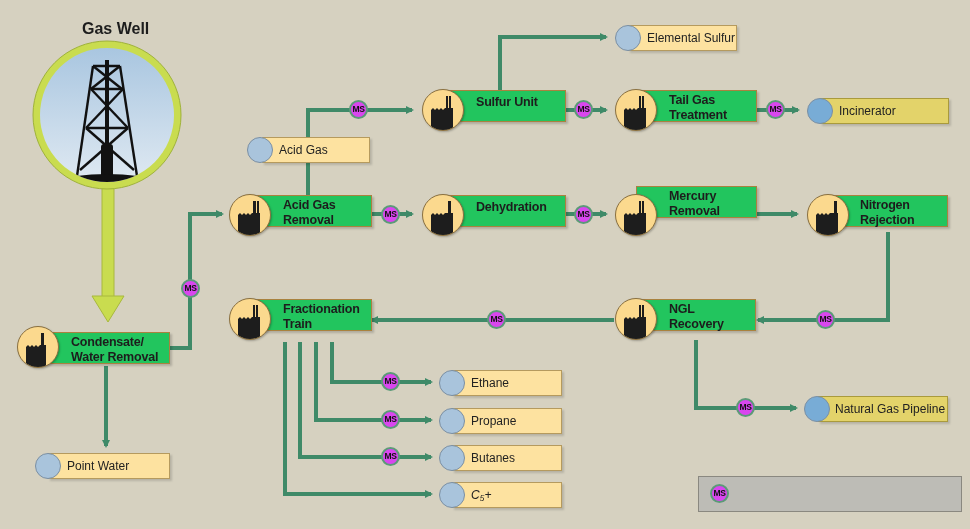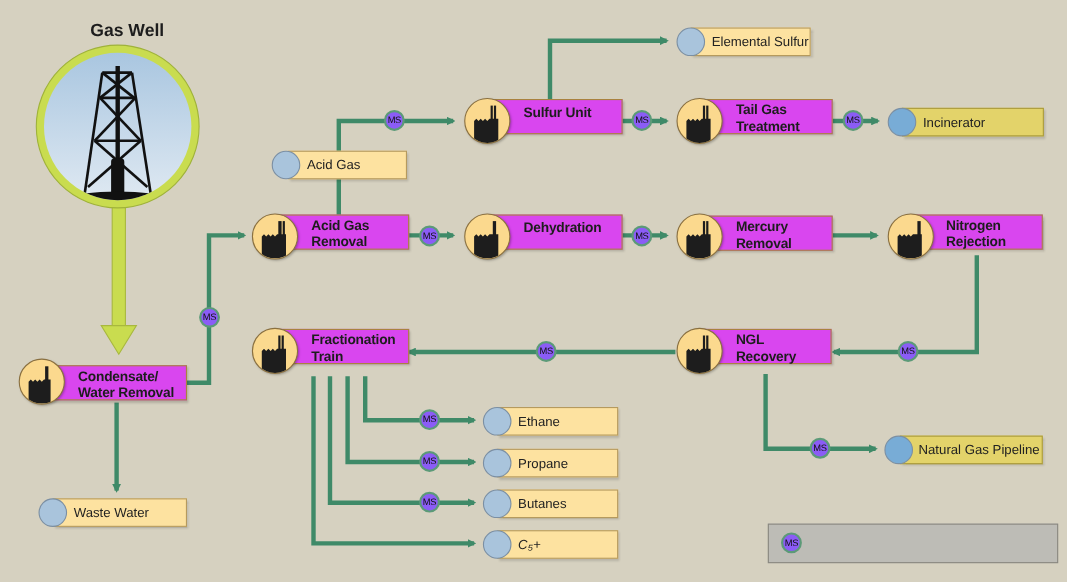--- a/index.html
+++ b/index.html
@@ -1,28 +1,28 @@
 <!DOCTYPE html>
 <html><head>
 <meta charset="utf-8">
 <style>
   html,body{margin:0;padding:0;}
   body{width:970px;height:529px;background:#d6d1c0;position:relative;overflow:hidden;font-family:"Liberation Sans",sans-serif;}
   #canvas{position:absolute;left:0;top:0;width:970px;height:529px;}
-  .proc{position:absolute;height:30px;background:#d946ef;border:1px solid #a9823f;box-shadow:2px 2px 2px rgba(0,0,0,0.18);}
+  .proc{position:absolute;height:30px;background:#22c55e;border:1px solid #a9823f;box-shadow:2px 2px 2px rgba(0,0,0,0.18);}
   .proc .lbl{position:absolute;left:42px;top:2px;font-weight:bold;font-size:12.5px;line-height:15px;color:#1d1d1d;font-family:"Liberation Sans",sans-serif;letter-spacing:-0.2px;white-space:nowrap;}
   .proc .lbl.one{top:7px;}
   .fac{position:absolute;width:40px;height:40px;border-radius:50%;background:#fbd98e;border:1px solid #8a7040;overflow:hidden;box-shadow:1px 1px 2px rgba(0,0,0,0.25);}
   .fac svg{position:absolute;left:0;top:0;}
   .out{position:absolute;height:24px;background:#fde2a0;border:1px solid #b59a5e;box-shadow:2px 2px 2px rgba(0,0,0,0.15);}
   .out.dark{background:#e3d36a;border-color:#a99a3c;}
   .out .lbl{position:absolute;left:24px;top:5px;font-size:12px;color:#222;white-space:nowrap;}
   .dot{position:absolute;width:24px;height:24px;border-radius:50%;background:#a9c4dc;border:1px solid #7b8fa3;}
   .dot.blue{background:#78acd6;}
-  .ms{position:absolute;width:19px;height:19px;border-radius:50%;background:#8b5cf6;border:2px solid #5c9a78;box-sizing:border-box;font-size:8.5px;font-weight:normal;color:#111;text-align:center;line-height:15px;letter-spacing:-0.3px;}
+  .ms{position:absolute;width:19px;height:19px;border-radius:50%;background:#d946ef;border:2px solid #5c9a78;box-sizing:border-box;font-size:8.5px;font-weight:bold;color:#111;text-align:center;line-height:15px;letter-spacing:-0.3px;}
   .title{position:absolute;font-weight:bold;font-size:16px;color:#1d1d1d;}
   .legend{position:absolute;left:698px;top:476px;width:262px;height:34px;background:#bdbcb6;border:1px solid #8a8880;}
   .legend .lbl{position:absolute;left:38px;top:10px;font-size:11.5px;color:#222;white-space:nowrap;}
 </style>
 </head>
 <body>
 
 <svg id="canvas" width="970" height="529" viewBox="0 0 970 529">
   <defs>
     <marker id="arr" markerWidth="8" markerHeight="8" refX="6" refY="4" orient="auto" markerUnits="userSpaceOnUse">
@@ -143,21 +143,21 @@
 <div class="proc" style="left:443px;top:195px;width:121px;">
   <span class="lbl one" style="left:32px;top:4px;">Dehydration</span>
 </div>
 <div class="fac" style="left:422px;top:194px;">
     <svg width="40" height="40">
       <rect x="25" y="6" width="3" height="14" fill="#1d1d1d"></rect>
       <path d="M8,20 L10,18 L12,20 L14,18 L16,20 L18,18 L20,20 L22,18 L30,18 L30,40 L8,40 Z" fill="#1d1d1d"></path>
     </svg>
   </div>
 
-<div class="proc" style="left:636px;top:196px;width:119px;">
+<div class="proc" style="left:636px;top:186px;width:119px;">
   <span class="lbl" style="left:32px;"><span>Mercury</span><br><span>Removal</span></span>
 </div>
 <div class="fac" style="left:615px;top:194px;">
     <svg width="40" height="40">
       <rect x="23" y="6" width="2" height="14" fill="#1d1d1d"></rect>
       <rect x="26" y="6" width="2" height="14" fill="#1d1d1d"></rect>
       <path d="M8,20 L10,18 L12,20 L14,18 L16,20 L18,18 L20,20 L22,18 L30,18 L30,40 L8,40 Z" fill="#1d1d1d"></path>
     </svg>
   </div>
 
@@ -187,21 +187,21 @@
 </div>
 <div class="fac" style="left:229px;top:298px;">
     <svg width="40" height="40">
       <rect x="23" y="6" width="2" height="14" fill="#1d1d1d"></rect>
       <rect x="26" y="6" width="2" height="14" fill="#1d1d1d"></rect>
       <path d="M8,20 L10,18 L12,20 L14,18 L16,20 L18,18 L20,20 L22,18 L30,18 L30,40 L8,40 Z" fill="#1d1d1d"></path>
     </svg>
   </div>
 
 <div class="out" style="left:48px;top:453px;width:120px;">
-  <span class="lbl" style="left:18px;">Waste Water</span>
+  <span class="lbl" style="left:18px;">Point Water</span>
 </div>
 <div class="dot" style="left:35px;top:453px;"></div>
 
 <div class="out" style="left:262px;top:137px;width:106px;">
   <span class="lbl" style="left:16px;">Acid Gas</span>
 </div>
 <div class="dot" style="left:247px;top:137px;"></div>
 
 <div class="out" style="left:628px;top:25px;width:107px;">
   <span class="lbl" style="left:18px;">Elemental Sulfur</span>

